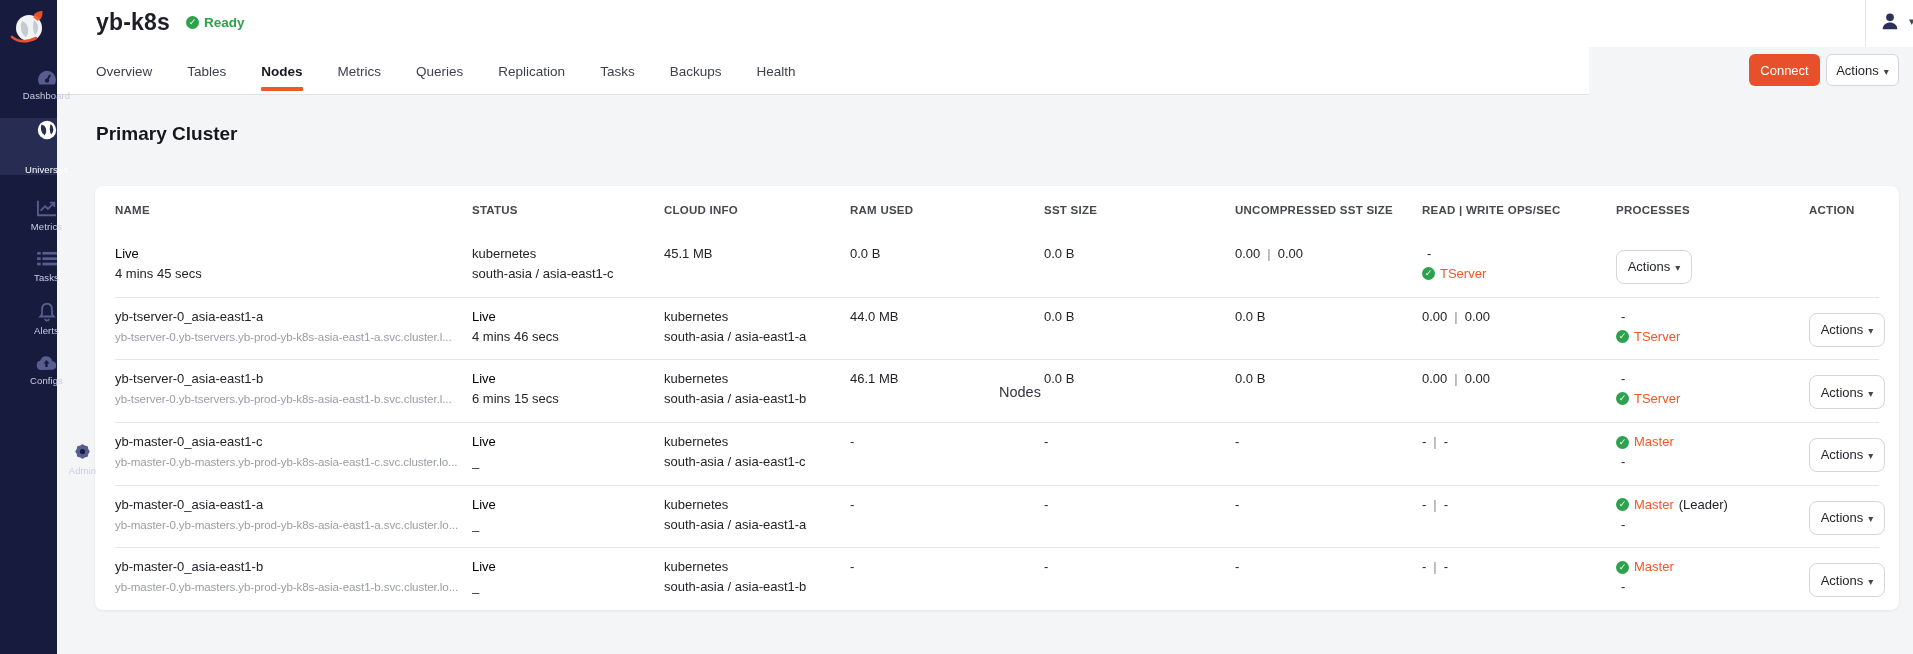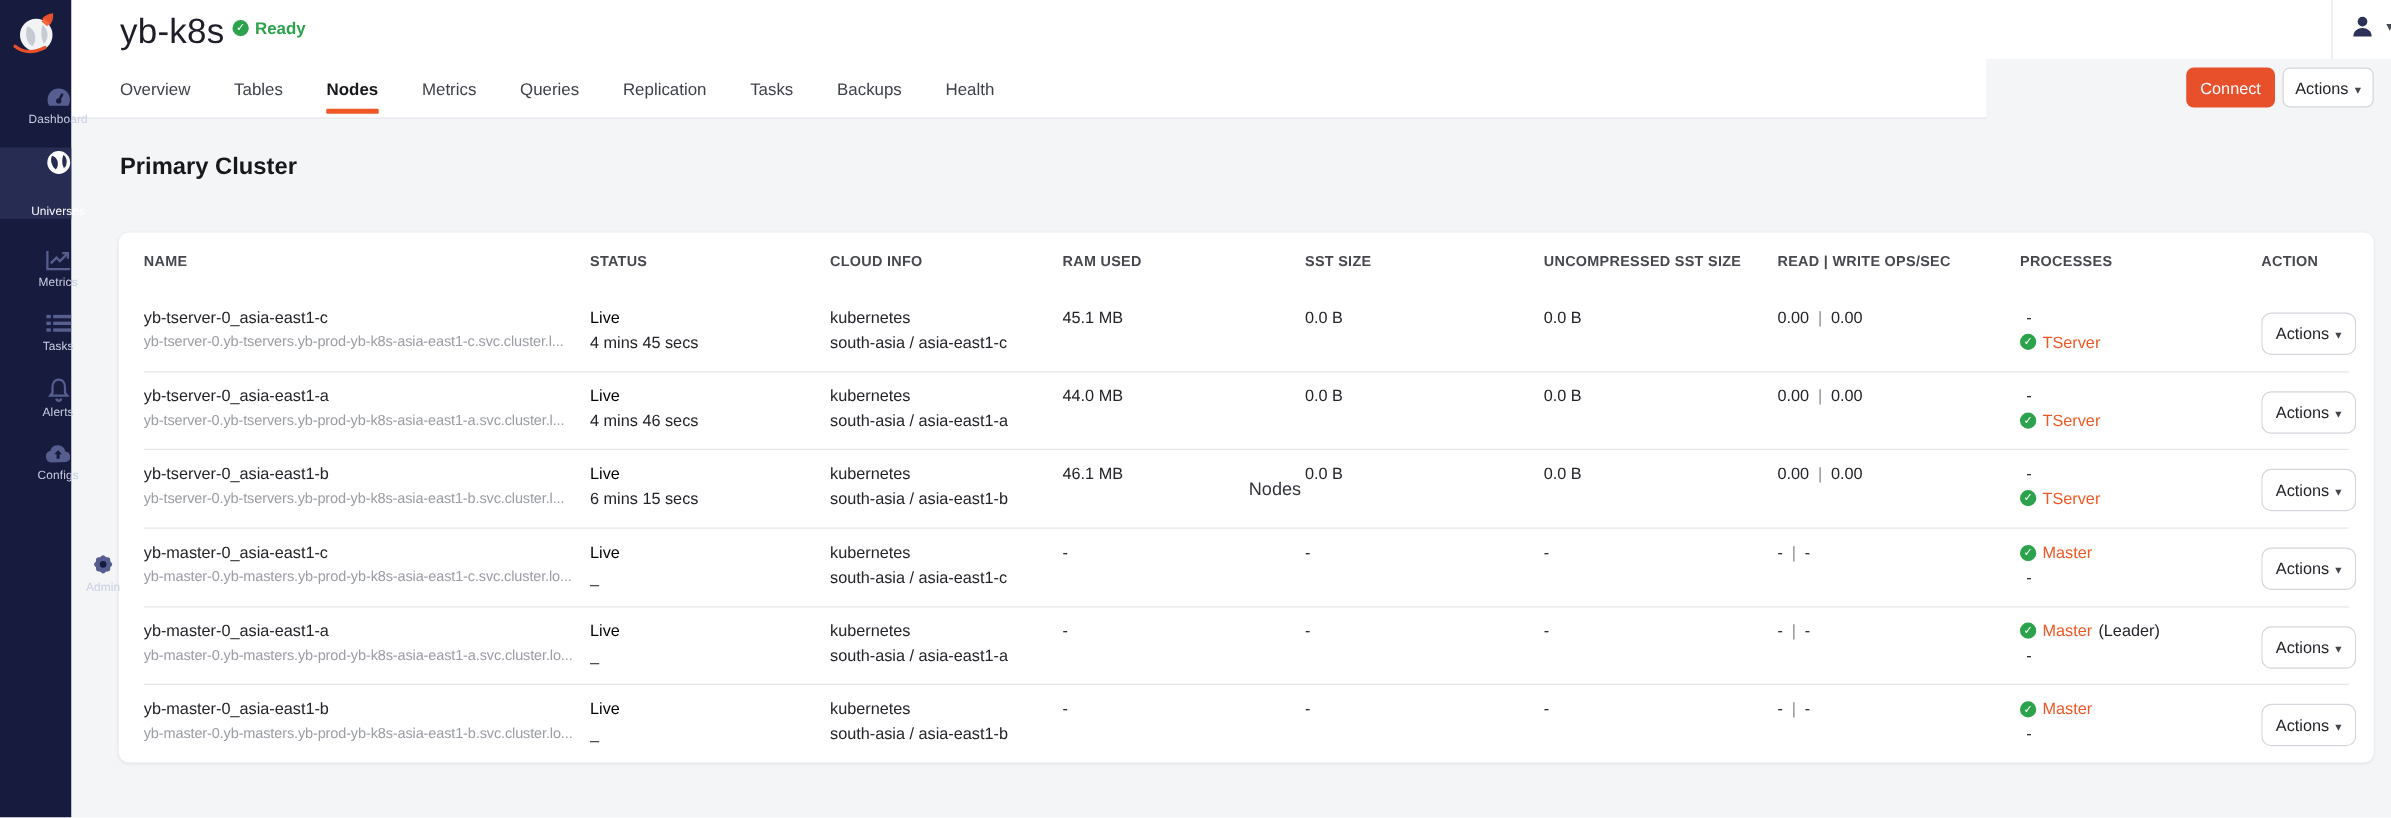--- a/index.html
+++ b/index.html
@@ -14,21 +14,21 @@
   .nav-item .nav-label { font-size:9.5px; color:#c9cde2; margin-top:3px; letter-spacing:.1px; }
   .nav-item svg { stroke:#565e8f; fill:none; }
   .nav-item.filled svg { fill:#565e8f; stroke:none; }
   .nav-item.active { background:#272c52; height:57px; }
   .nav-item.active svg { stroke:#ffffff; }
   .nav-item.active.filled svg { fill:#ffffff; stroke:none; }
   .nav-item.active .nav-label { color:#ffffff; }
 
   
   .titlebar { position:absolute; left:57px; top:0; width:1856px; height:47px; background:#ffffff; z-index:20; }
-  .page-title { position:absolute; left:39px; top:9px; font-size:28px; font-weight:400; color:#1d1e27; letter-spacing:.2px; }
+  .page-title { position:absolute; left:39px; top:9px; font-size:23px; font-weight:700; color:#1d1e27; letter-spacing:.2px; }
   .ready-badge { position:absolute; left:129px; top:15px; display:flex; align-items:center; gap:5px;
                  color:#2ca24c; font-size:13.5px; font-weight:700; }
   .check-badge { display:inline-flex; align-items:center; justify-content:center; width:13px; height:13px;
                  border-radius:50%; background:#2ca24c; color:#fff; font-size:9px; line-height:1; flex:0 0 auto; }
   .titlebar-divider { position:absolute; left:1808px; top:0; width:1px; height:47px; background:#e7e8ec; }
   .user-menu { position:absolute; left:1822px; top:10px; display:flex; align-items:center; gap:8px; cursor:pointer; }
   .user-caret { font-size:11px; color:#4a4c55; }
 
   .tabbar { position:absolute; left:57px; top:47px; width:1532px; height:48px; background:#ffffff;
             border-bottom:1px solid #e2e3e7; z-index:19; }
@@ -195,24 +195,20 @@
       <div class="th">RAM USED</div>
       <div class="th">SST SIZE</div>
       <div class="th">UNCOMPRESSED SST SIZE</div>
       <div class="th">READ | WRITE OPS/SEC</div>
       <div class="th">PROCESSES</div>
       <div class="th">ACTION</div>
     </div>
     <div id="rows-container">
   <div class="trow">
     <div class="cell">
-      <a class="l1 node-name">yb-tserver-0_asia-east1-c</a>
-      <span class="l2 node-address">yb-tserver-0.yb-tservers.yb-prod-yb-k8s-asia-east1-c.svc.cluster.l...</span>
-    </div>
-    <div class="cell">
       <span class="l1 live">Live</span>
       <span class="l2">4 mins 45 secs</span>
     </div>
     <div class="cell">
       <span class="l1">kubernetes</span>
       <span class="l2">south-asia / asia-east1-c</span>
     </div>
     <div class="cell">
       <span class="l1">45.1 MB</span>
     </div>

